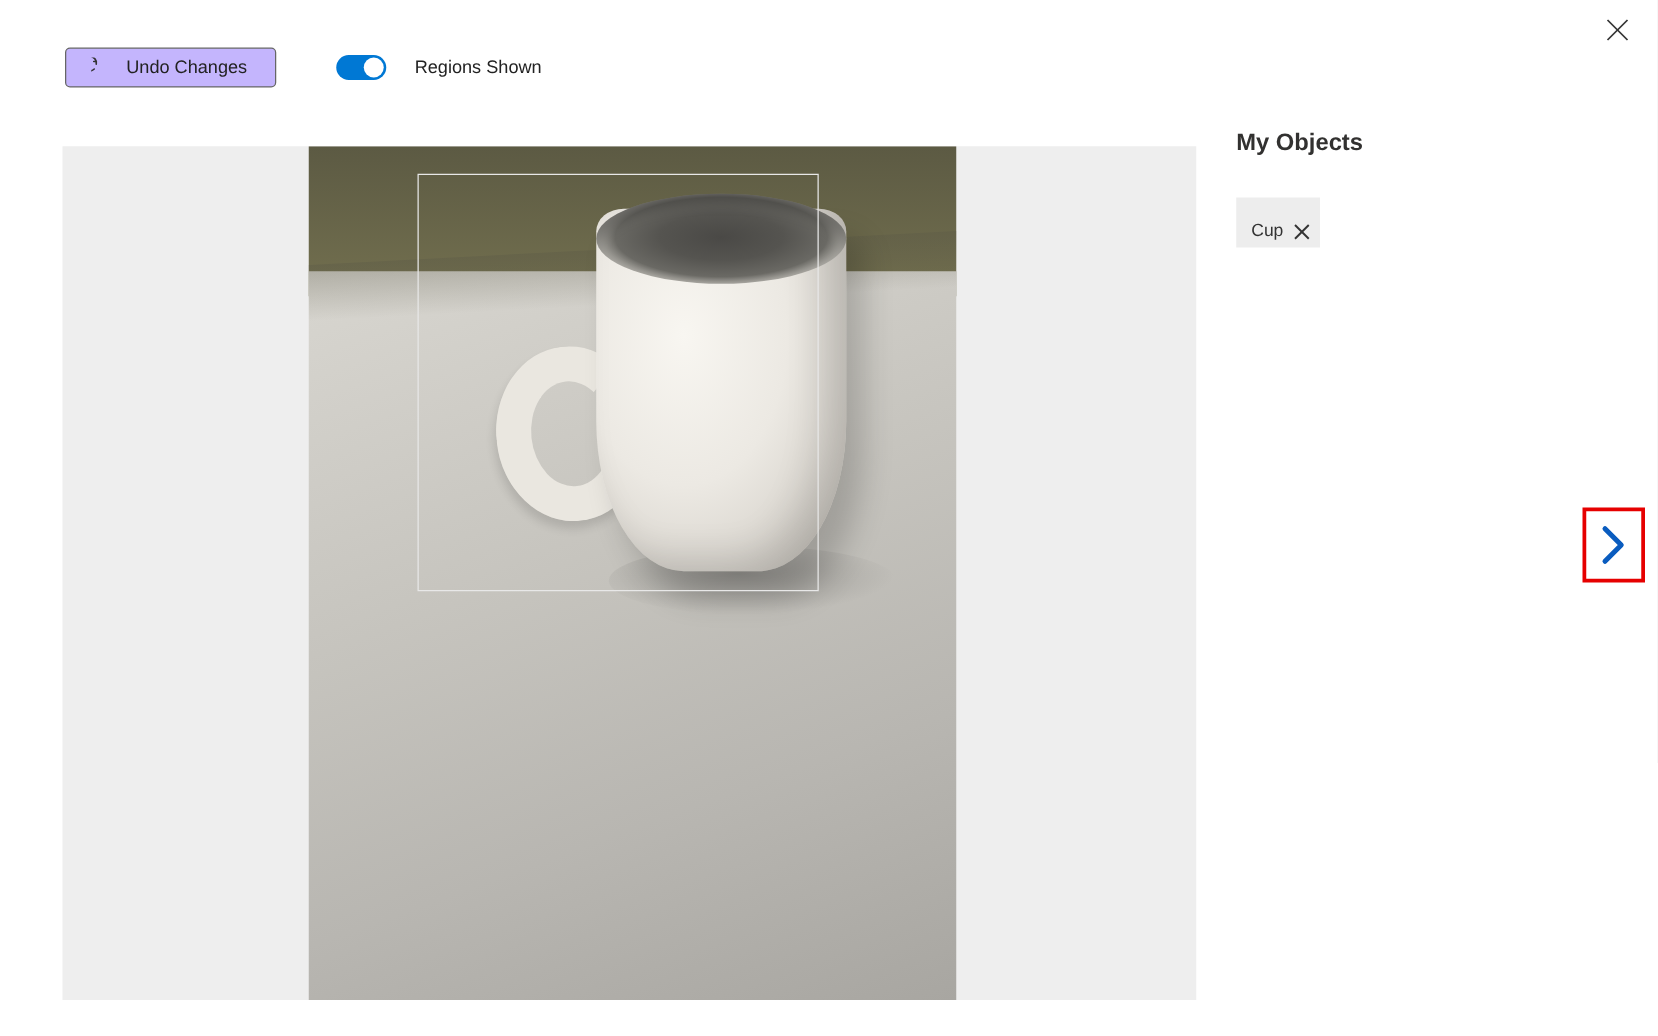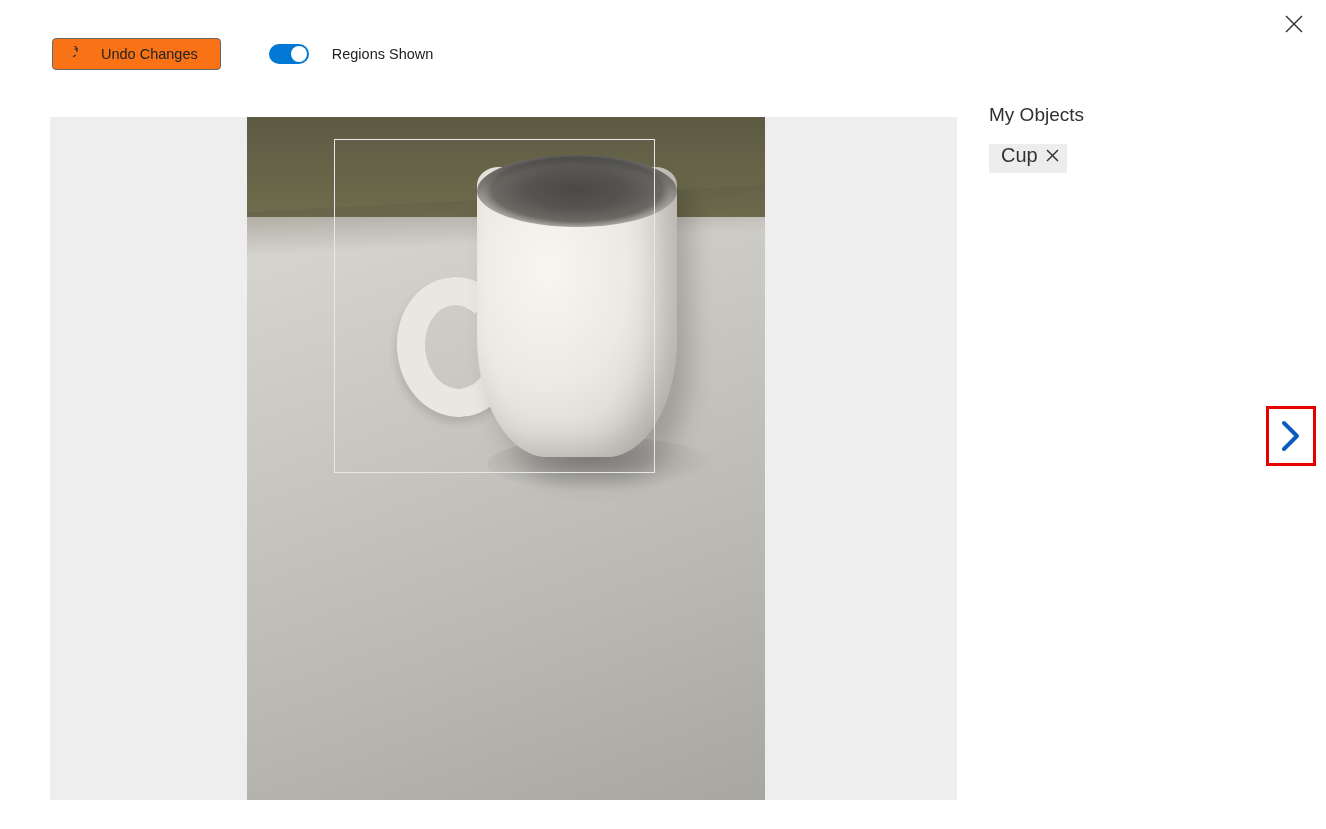--- a/index.html
+++ b/index.html
@@ -34,21 +34,21 @@
       gap: 48px;
     }
 
     .undo-btn {
       display: flex;
       align-items: flex-end;
       gap: 12px;
       padding: 7px 22px 7px 20px;
       border: 1px solid #666;
       border-radius: 4px;
-      background: #f97316;
+      background: #c4b5fd;
       cursor: pointer;
       font-size: 14.5px;
       color: #222;
     }
 
     .toggle-wrap {
       display: flex;
       align-items: center;
       gap: 23px;
     }
@@ -170,31 +170,31 @@
     }
 
     .sidebar {
       position: absolute;
       top: 104px;
       left: 989px;
       width: 270px;
     }
     .sidebar h2 {
       font-size: 19px;
-      font-weight: 400;
+      font-weight: 700;
       color: #323130;
-      margin-bottom: 18px;
+      margin-bottom: 32px;
     }
     .tag {
       display: inline-flex;
-      align-items: center;
+      align-items: flex-end;
       gap: 8px;
-      padding: 0 8px 6px 12px;
+      padding: 18px 8px 6px 12px;
       background: #ededed;
-      font-size: 20px;
+      font-size: 14px;
       color: #333;
       cursor: default;
     }
     .tag-remove {
       cursor: pointer;
       display: inline-flex;
       align-items: center;
       color: #333;
     }
 

